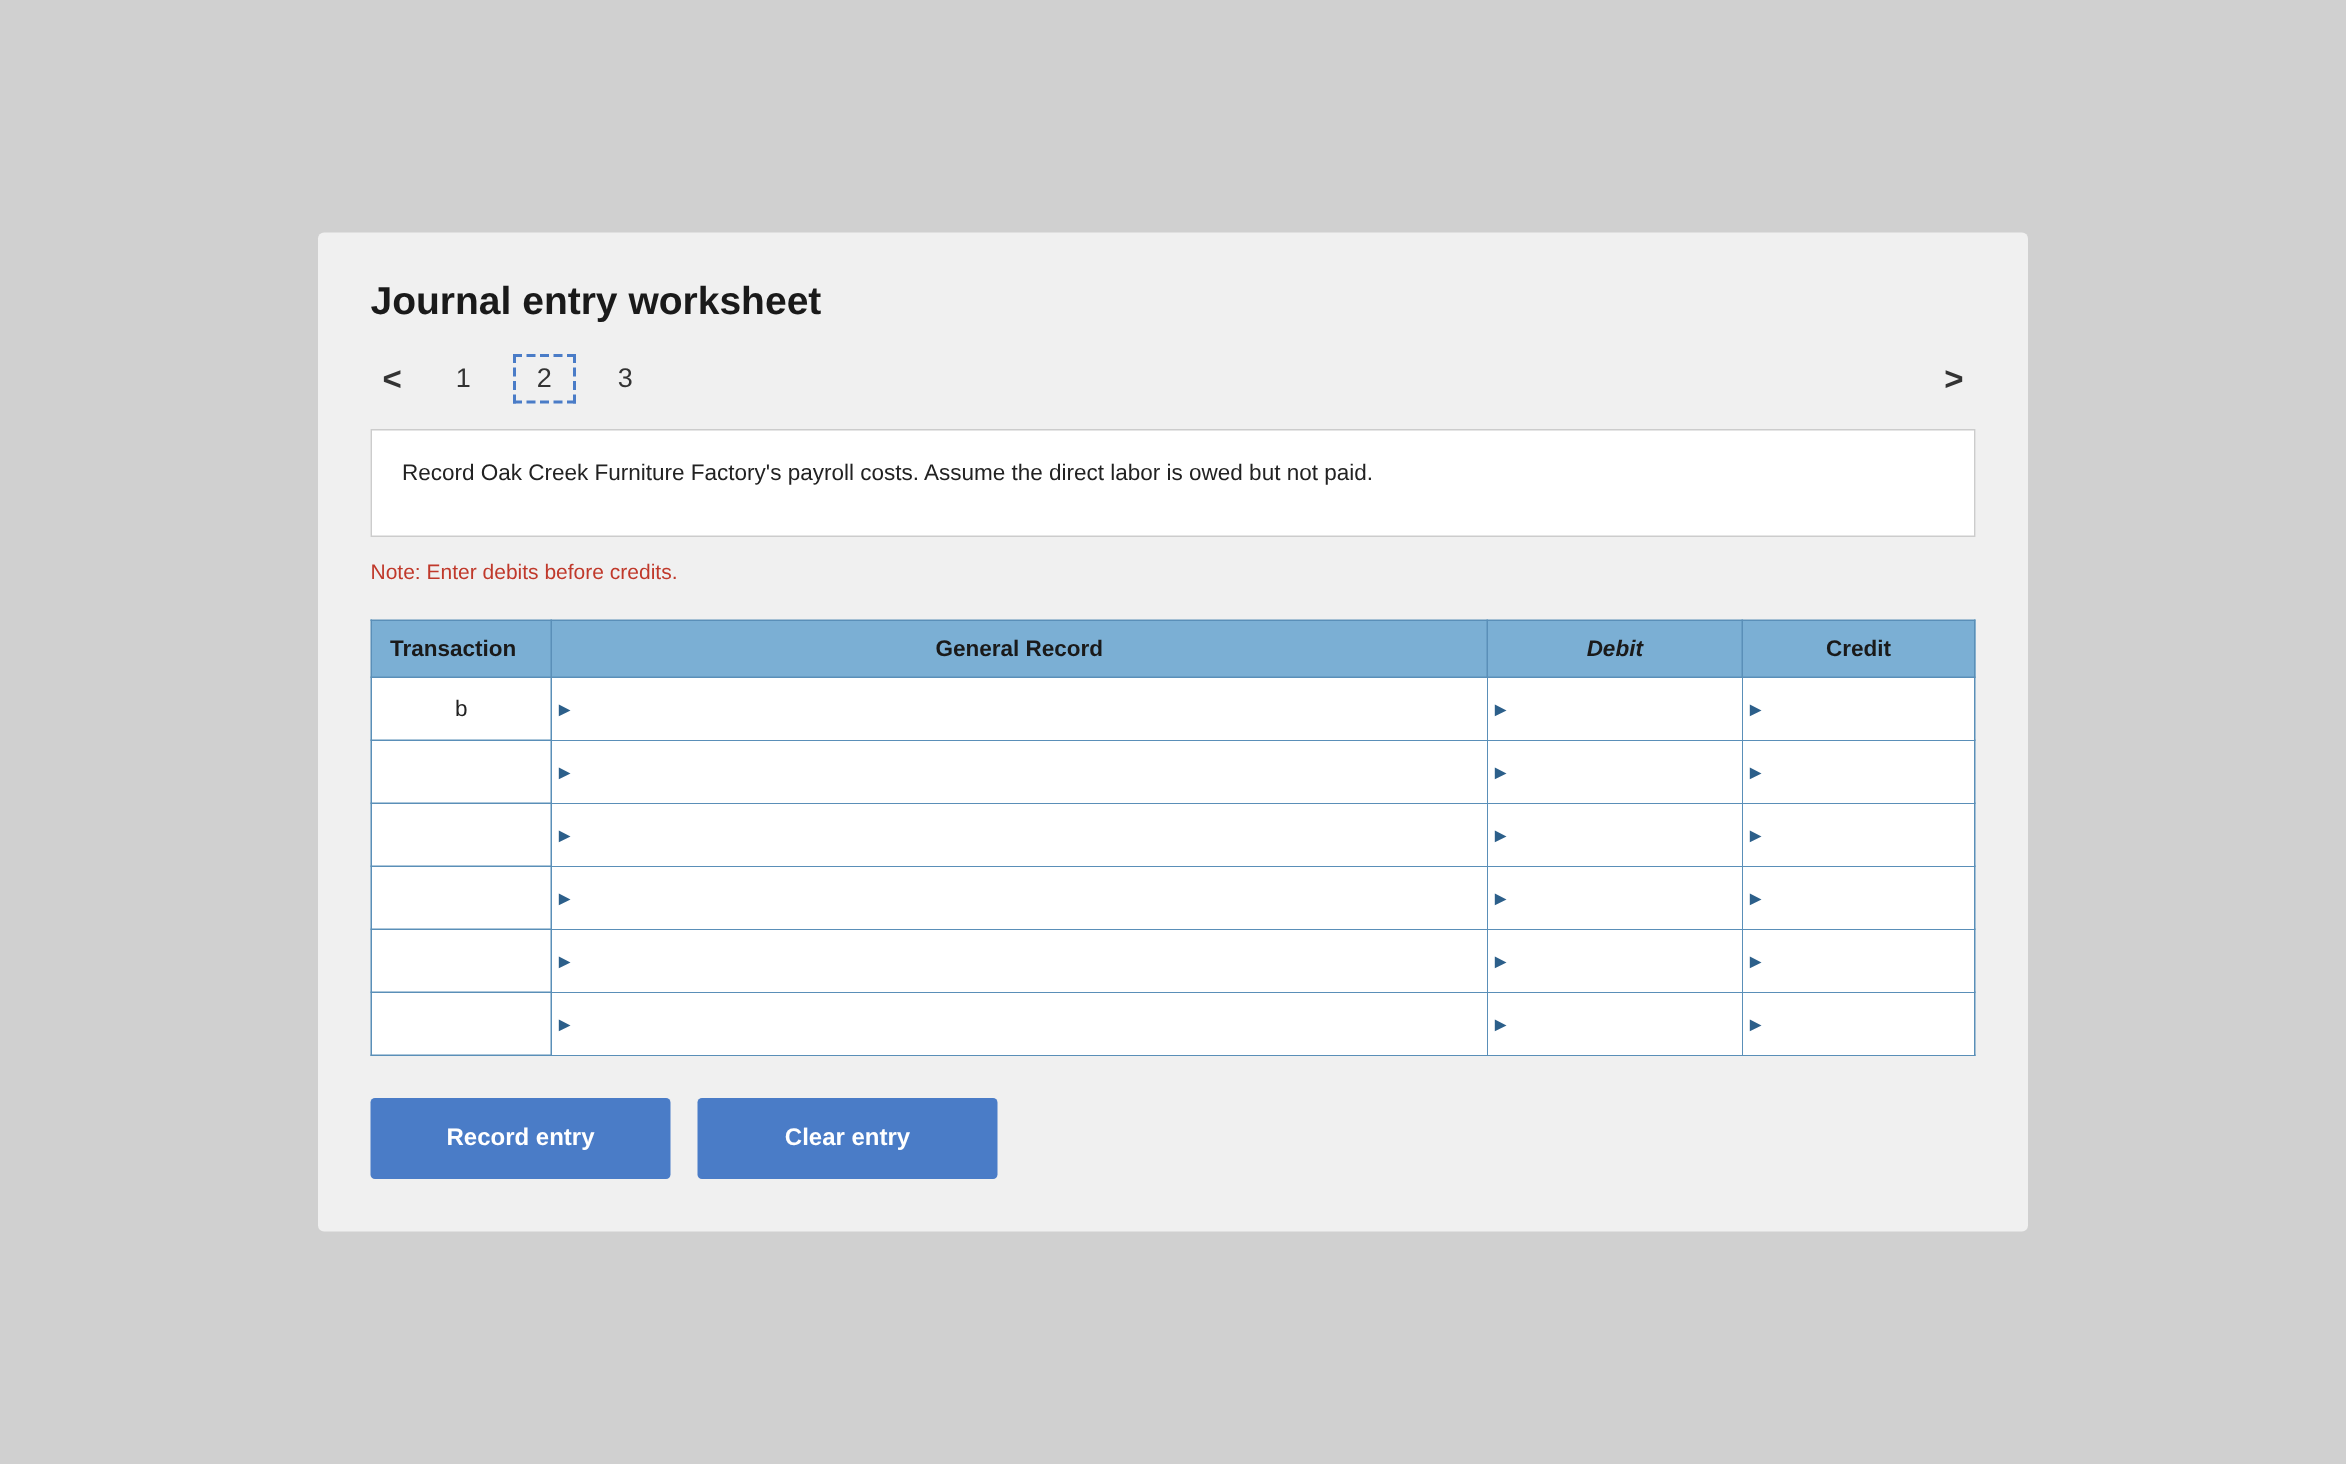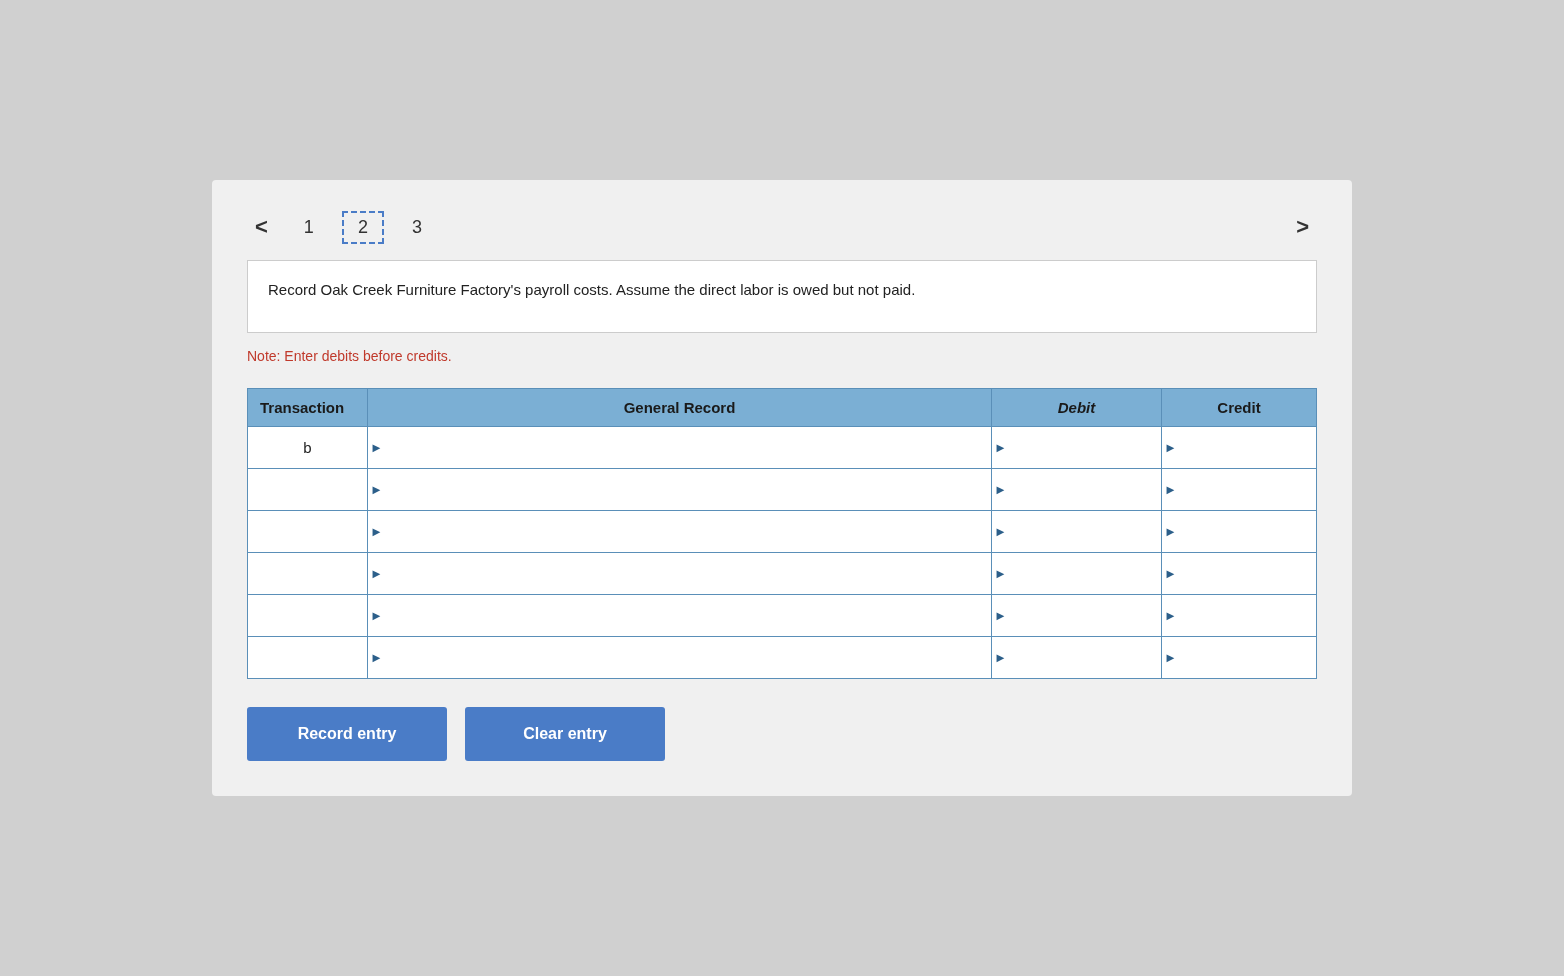--- a/index.html
+++ b/index.html
@@ -147,20 +147,21 @@
     }
     .col-transaction { width: 120px; }
     .col-journal { }
     .col-debit { width: 170px; font-style: italic; }
     .col-credit { width: 155px; }
   </style>
 </head>
 <body>
 
 <div class="container">
+  <div class="title">Journal entry worksheet</div>
 
   <div class="nav-row">
     <div class="nav-left">
       <span class="nav-arrow">&lt;</span>
       <span class="nav-num">1</span>
       <span class="nav-num active">2</span>
       <span class="nav-num">3</span>
     </div>
     <span class="nav-arrow">&gt;</span>
   </div>

